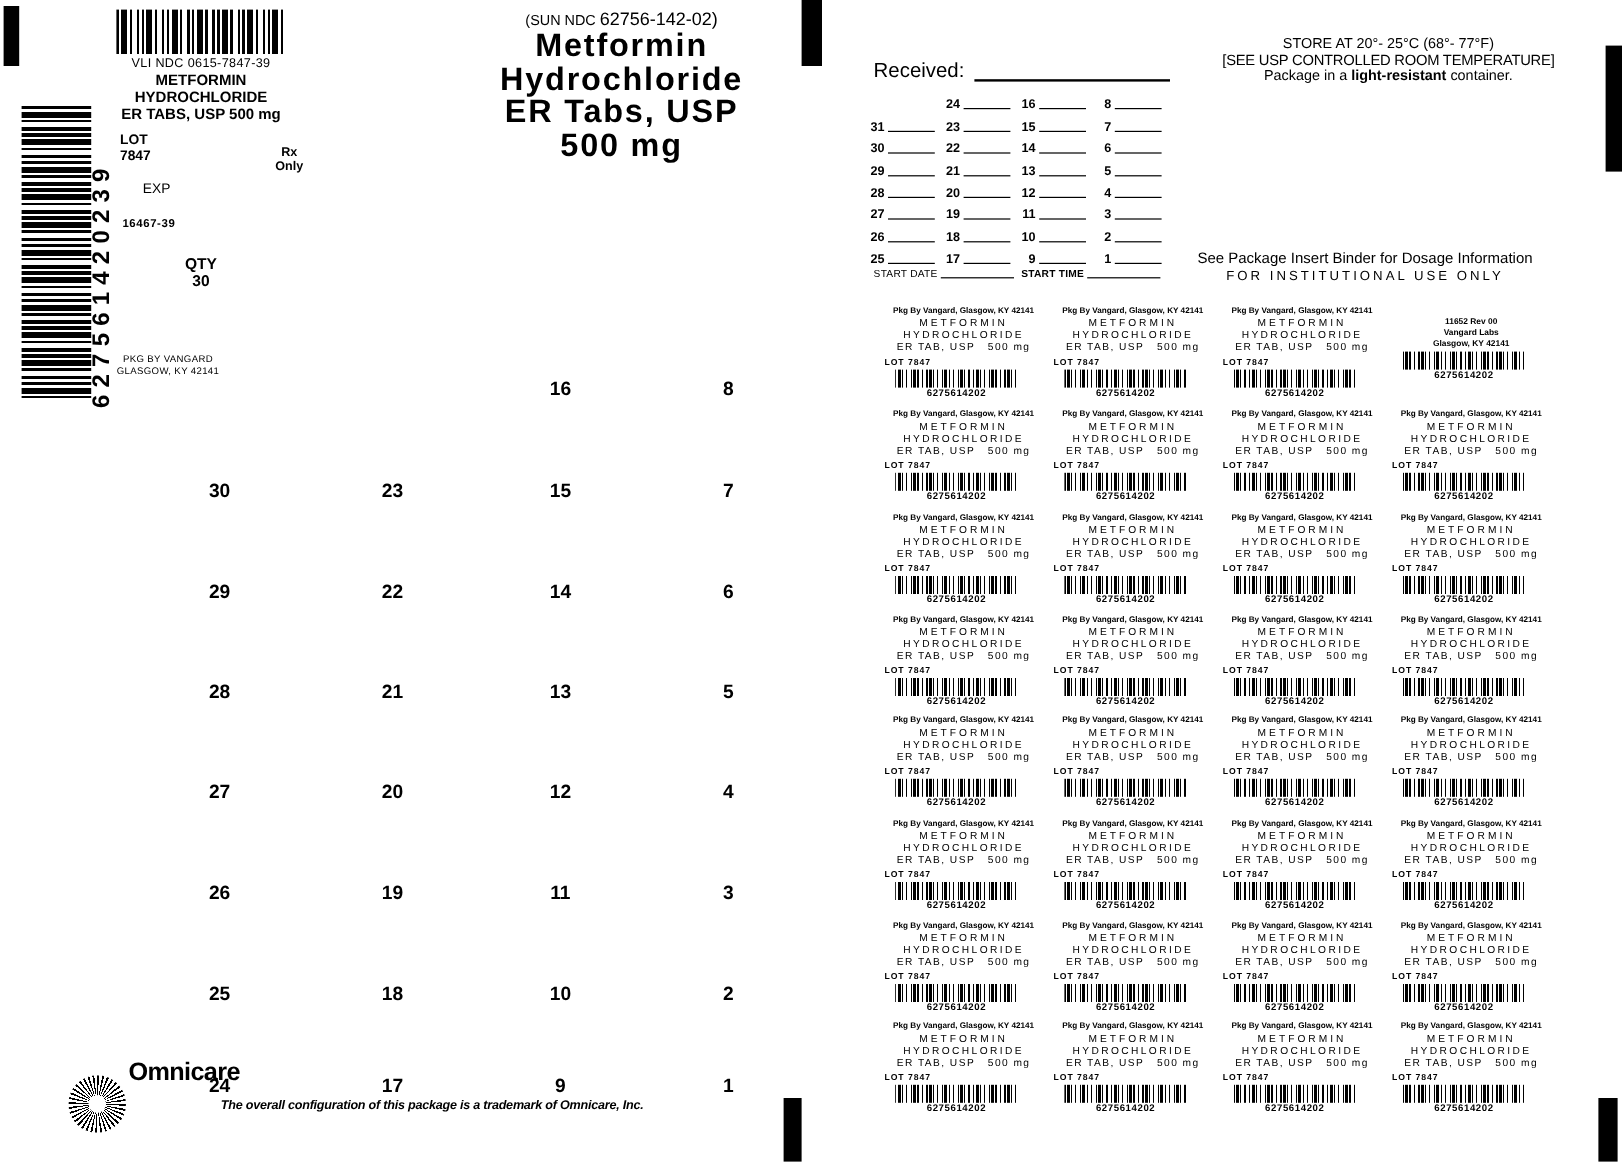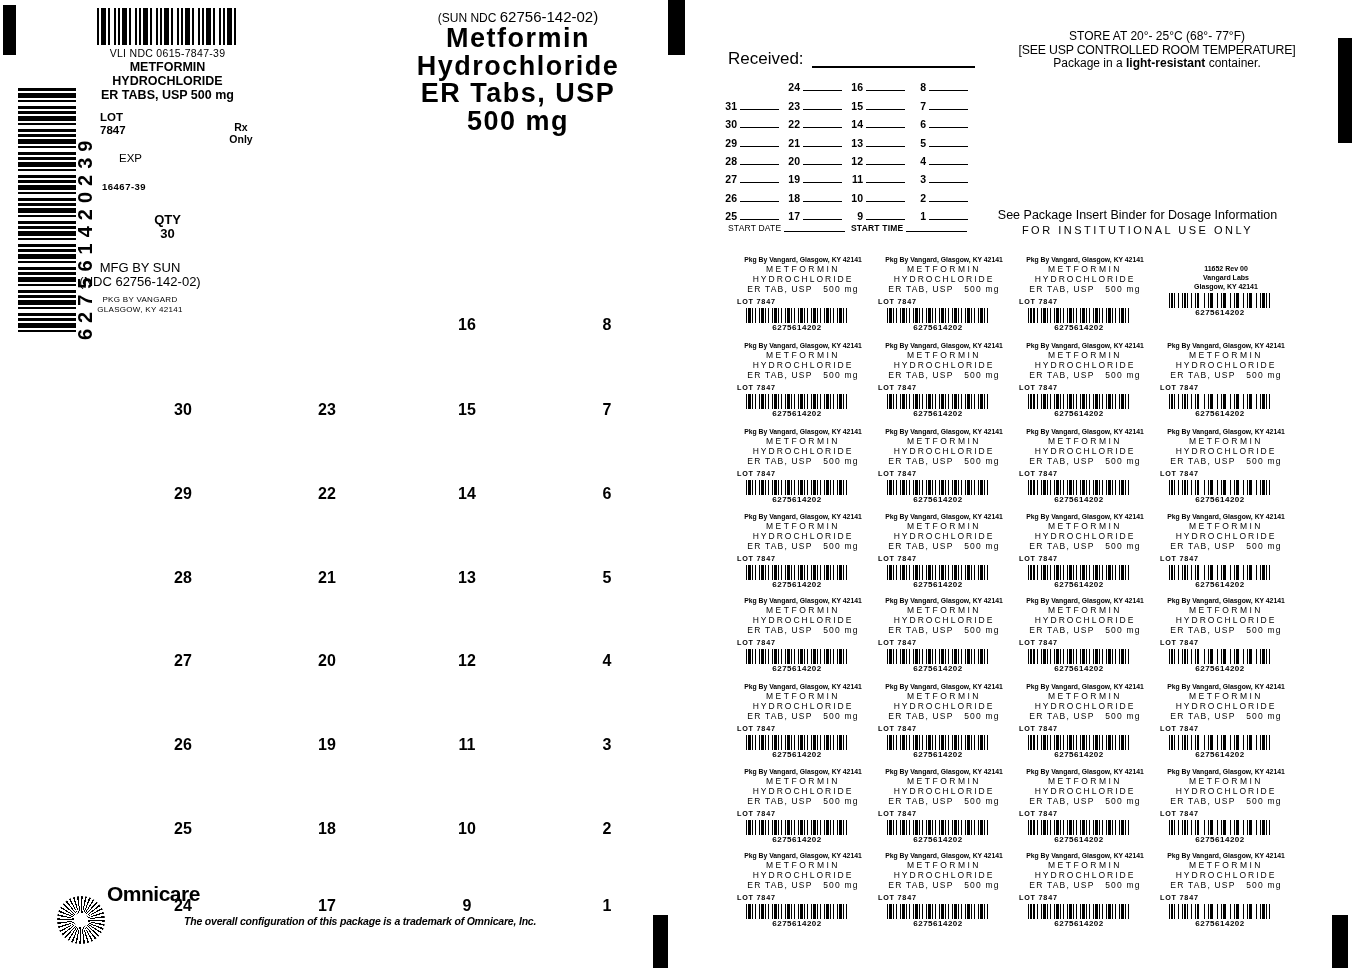--- a/index.html
+++ b/index.html
@@ -107,24 +107,20 @@
   </div>
   <div class="abs rxblk">
     <div>Rx</div>
     <div>Only</div>
   </div>
   <div class="abs expblk">EXP</div>
   <div class="abs pnblk">16467-39</div>
   <div class="abs qtyblk">
     <div>QTY</div>
     <div>30</div>
-  </div>
-  <div class="abs mfgblk">
-    <div>MFG BY SUN</div>
-    <div>(NDC 62756-142-02)</div>
   </div>
   <div class="abs pkgblk">
     <div>PKG BY VANGARD</div>
     <div>GLASGOW, KY 42141</div>
   </div>
 
   <div class="abs titleblk">
     <div class="ndcline"><span>(SUN NDC </span><span class="num">62756-142-02)</span></div>
     <div class="tline">Metformin</div>
     <div class="tline">Hydrochloride</div>

